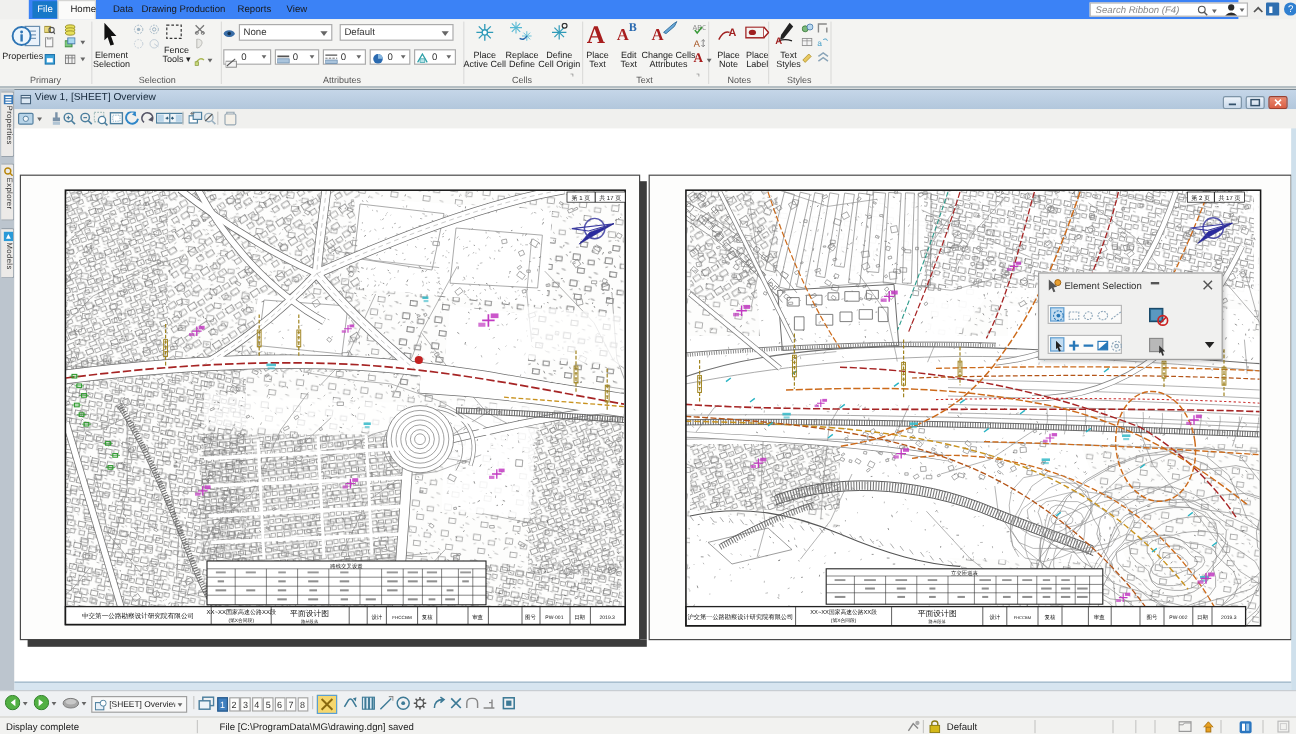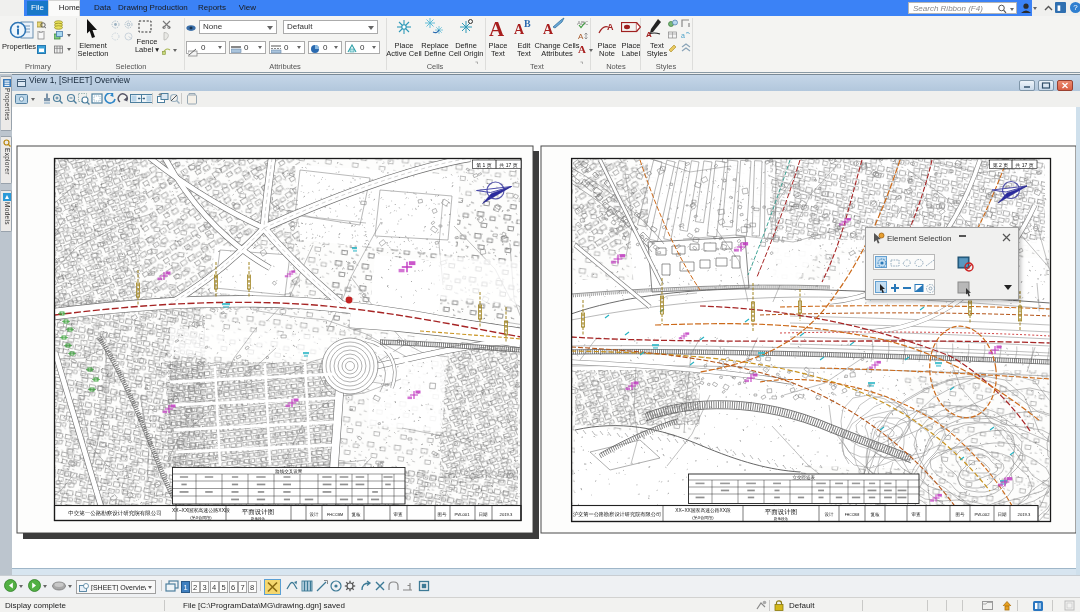--- a/index.html
+++ b/index.html
@@ -46,21 +46,21 @@
 </style></head><body>
 <div id="tabbar">
 <div id="filetab">File</div>
 <div id="hometab"></div>
 <div class="tab" style="left:24px;width:32px;">Home</div>
 <div class="tab" style="left:62px;width:25px;">Data</div>
 <div class="tab" style="left:94px;width:66px;">Drawing Production</div>
 <div class="tab" style="left:170px;width:32px;">Reports</div>
 <div class="tab" style="left:208px;width:24px;">View</div>
 </div>
-<div class="abs" style="left:908px;top:2px;width:109px;height:12px;background:#fff;border:1px solid #b5b5b5;">
+<div class="abs" style="left:908px;top:2px;width:132px;height:12px;background:#fff;border:1px solid #b5b5b5;">
  <div class="abs" style="left:4px;top:1px;font-size:8px;font-style:italic;color:#888;">Search Ribbon (F4)</div>
  <svg class="abs" style="left:88px;top:1px;" width="10" height="10">
       <circle cx="4.5" cy="4" r="2.8" fill="none" stroke="#555" stroke-width="1"></circle>
       <line x1="6.6" y1="6.2" x2="9" y2="8.8" stroke="#555" stroke-width="1.2"></line>
     </svg>
  <div class="caret2" style="left:101px;top:5px;"></div>
 </div>
 <svg class="abs" style="left:1020px;top:3px;" width="12" height="11">
     <circle cx="6" cy="3.2" r="2.6" fill="#2b2b2b"></circle>
     <path d="M1,10 Q6,5 11,10 Z" fill="#2b2b2b"></path>
@@ -147,21 +147,21 @@
       <circle cx="4.5" cy="4.5" r="3.5" fill="none" stroke="#c0ccd6" stroke-width="0.8" stroke-dasharray="1.5 1"></circle>
     </svg>
     <svg class="abs" style="left:124px;top:16px;" width="9" height="9">
       <circle cx="4.5" cy="4.5" r="3.5" fill="none" stroke="#c0ccd6" stroke-width="0.8"></circle>
       <path d="M4.5,4.5 L8,7" stroke="#c0ccd6" stroke-width="0.8"></path>
     </svg>
     <svg class="abs" style="left:138px;top:4px;" width="15" height="14">
       <rect x="1" y="1" width="12" height="11" fill="none" stroke="#333" stroke-width="1" stroke-dasharray="2.2 1.6"></rect>
     </svg>
     <div class="biglabel" style="left:147px;top:22px;">Fence
-Label ▾</div>
+Tools ▾</div>
     <svg class="abs" style="left:162px;top:4px;" width="9" height="9">
       <path d="M1,1 L8,8 M8,1 L1,8" stroke="#777" stroke-width="1.1"></path>
       <circle cx="2" cy="7.5" r="1.3" fill="none" stroke="#777" stroke-width="0.8"></circle>
       <circle cx="7" cy="7.5" r="1.3" fill="none" stroke="#777" stroke-width="0.8"></circle>
     </svg>
     <svg class="abs" style="left:162px;top:16px;" width="9" height="9">
       <path d="M2,0.5 C6,0.5 7,3 6,5 C5,7.5 3,8 2,8 Z" fill="#e8e8e4" stroke="#b8b8b4" stroke-width="0.8"></path>
     </svg>
     <svg class="abs" style="left:162px;top:30px;" width="9" height="9">
       <path d="M1,7 Q4,1 8,4" fill="none" stroke="#aab852" stroke-width="1.2"></path>

